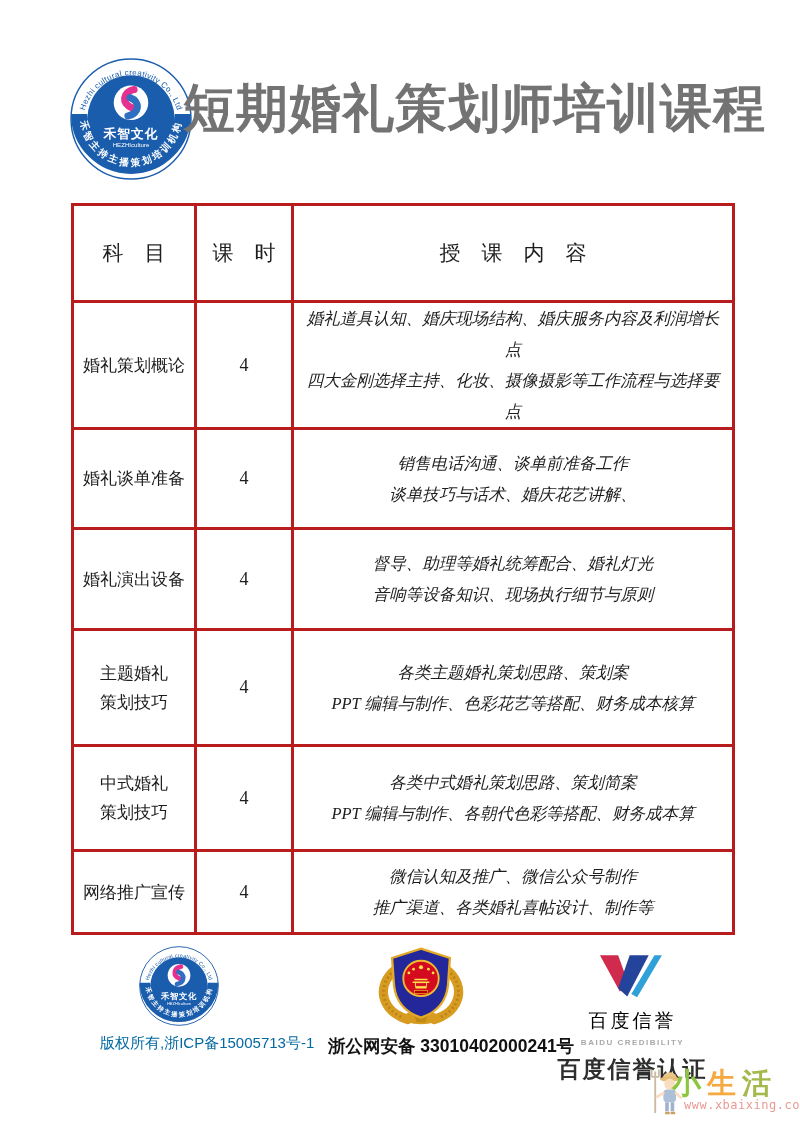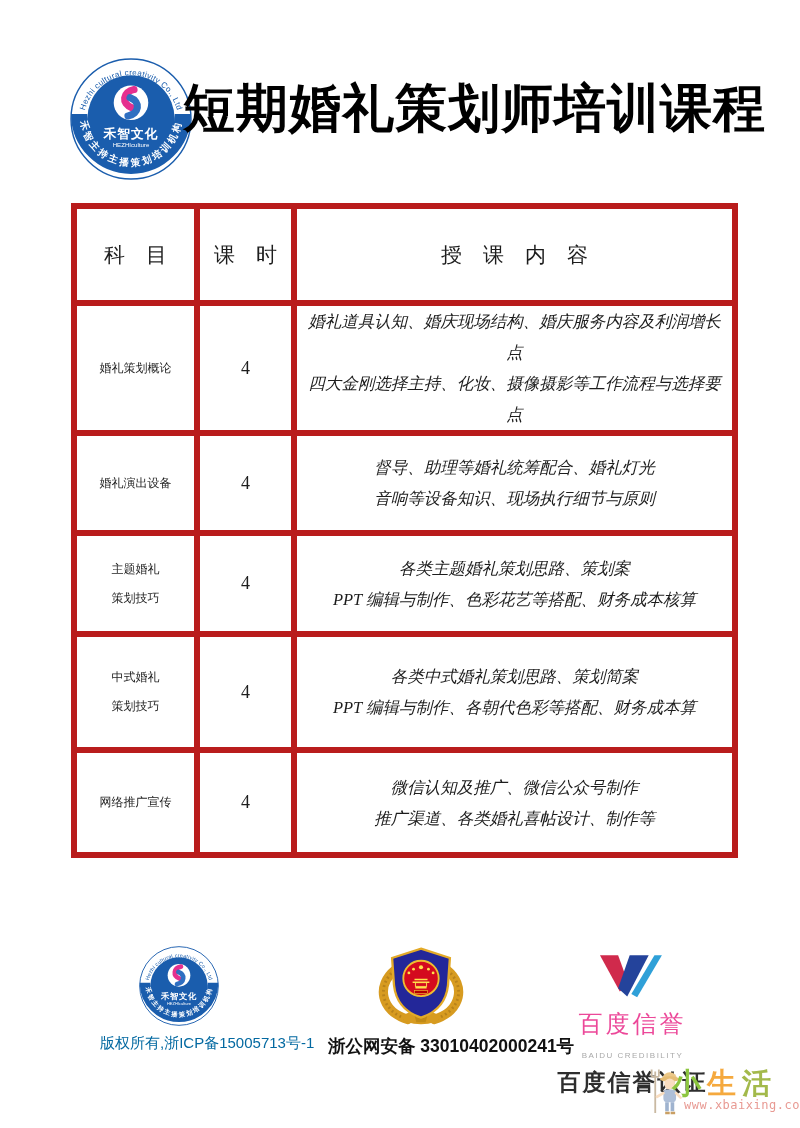--- a/index.html
+++ b/index.html
@@ -4,52 +4,52 @@
 <style>
   * { margin:0; padding:0; box-sizing:border-box; }
   html,body { background:#fff; }
   body { font-family:"Liberation Sans","DejaVu Sans",sans-serif; color:#222; }
   .page { position:relative; width:800px; height:1128px; margin:0 auto; background:#fff; overflow:hidden; }
 
   
   .company-logo { position:absolute; left:70px; top:58px; width:122px; height:122px; }
   .page-title { position:absolute; left:183px; top:74px; width:560px;
     font-family:"Liberation Serif","DejaVu Serif",serif; font-weight:bold;
-    font-size:52px; letter-spacing:1px; color:#000000; white-space:nowrap; }
+    font-size:52px; letter-spacing:1px; color:#737373; white-space:nowrap; }
 
   
   .course-table { position:absolute; left:71px; top:203px; width:661px;
     border-collapse:collapse; table-layout:fixed;
     font-family:"Liberation Serif","DejaVu Serif",serif; }
   .course-table col.c1 { width:123px; }
   .course-table col.c2 { width:97px; }
   .course-table col.c3 { width:441px; }
-  .course-table th, .course-table td { border:6px solid #b91c1c; text-align:center; vertical-align:middle; color:#1d1d1d; }
+  .course-table th, .course-table td { border:3px solid #b91c1c; text-align:center; vertical-align:middle; color:#1d1d1d; }
   .course-table th { height:97px; font-size:21px; font-weight:500; }
   .course-table tbody tr:nth-child(1){ height:106px; }
   .course-table tbody tr:nth-child(2){ height:100px; }
   .course-table tbody tr:nth-child(3){ height:101px; }
   .course-table tbody tr:nth-child(4){ height:116px; }
   .course-table tbody tr:nth-child(5){ height:105px; }
   .course-table tbody tr:nth-child(6){ height:83px; }
-  .course-table td.subject { font-size:12px; line-height:29px; }
+  .course-table td.subject { font-size:17px; line-height:29px; }
   .course-table td.hours   { font-size:18px; }
   .course-table td.content { font-size:16.5px; line-height:31px; padding:0 10px;font-style:italic; }
 
   
   .footer-company { position:absolute; left:100px; top:946px; width:210px; text-align:center; }
   .footer-company .logo-slot { display:inline-block; width:80px; height:80px; margin-left:-52px; }
   .copyright-text { margin-top:4px; font-size:15px; color:#0369a1; white-space:nowrap; }
 
   .footer-police { position:absolute; left:328px; top:944px; width:185px; text-align:center; }
   .police-record-text { margin-top:4px; font-size:17.5px; font-weight:bold; color:#111; white-space:nowrap; }
 
   .footer-baidu { position:absolute; left:550px; top:950px; width:165px; text-align:center; }
-  .baidu-cn { margin-top:4px; font-size:24px; color:#ec4899; letter-spacing:3px;text-align:center; }
-  .baidu-en { margin-top:11px; font-size:8px; color:#a9a9a9; letter-spacing:1.5px; }
+  .baidu-cn { margin-top:4px; font-size:19px; color:#000000; letter-spacing:3px;text-align:center; }
+  .baidu-en { margin-top:4px; font-size:8px; color:#a9a9a9; letter-spacing:1.5px;font-weight:bold; }
   .baidu-cert { margin-top:7px; font-size:23px; font-weight:bold; color:#2e2e2e; letter-spacing:2px; }
 
   
   .watermark { position:absolute; left:648px; top:1064px; width:150px; height:60px; }
   .watermark .farmer { position:absolute; left:0; top:3px; }
   .watermark-title { position:absolute; left:24px; top:0; font-size:29px; font-weight:bold; letter-spacing:6px; white-space:nowrap; }
   .watermark-url { position:absolute; left:36px; top:34px; font-family:"DejaVu Sans Mono","Liberation Mono",monospace;
     font-size:12px; color:#e89a93; letter-spacing:0.5px; white-space:nowrap; }
 </style>
 </head>
@@ -100,20 +100,30 @@
       <td class="subject">
             <div>婚礼策划概论</div>
           </td>
       <td class="hours">4</td>
       <td class="content">
             <div>婚礼道具认知、婚庆现场结构、婚庆服务内容及利润增长点</div>
             <div>四大金刚选择主持、化妆、摄像摄影等工作流程与选择要点</div>
           </td>
     </tr>
 
+    <tr>
+      <td class="subject">
+            <div>婚礼谈单准备</div>
+          </td>
+      <td class="hours">4</td>
+      <td class="content">
+            <div>销售电话沟通、谈单前准备工作</div>
+            <div>谈单技巧与话术、婚庆花艺讲解、</div>
+          </td>
+    </tr>
 
     <tr>
       <td class="subject">
             <div>婚礼演出设备</div>
           </td>
       <td class="hours">4</td>
       <td class="content">
             <div>督导、助理等婚礼统筹配合、婚礼灯光</div>
             <div>音响等设备知识、现场执行细节与原则</div>
           </td>

